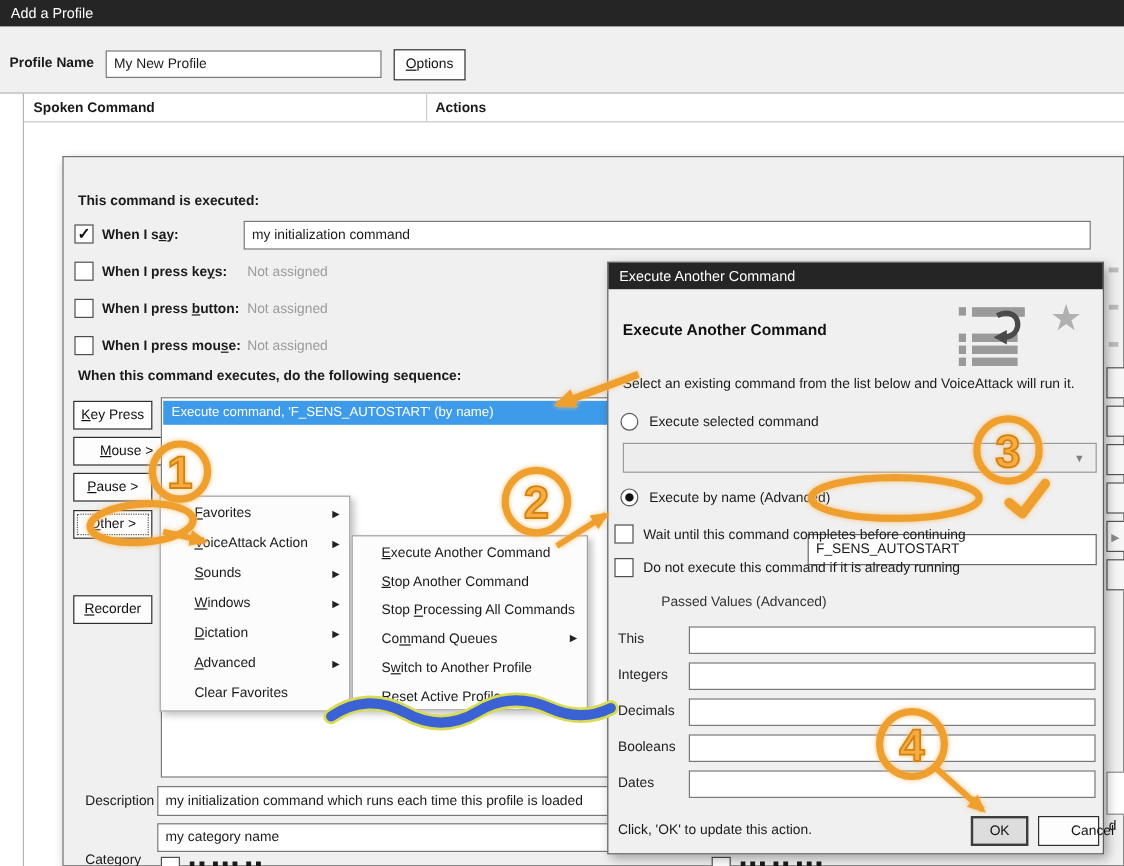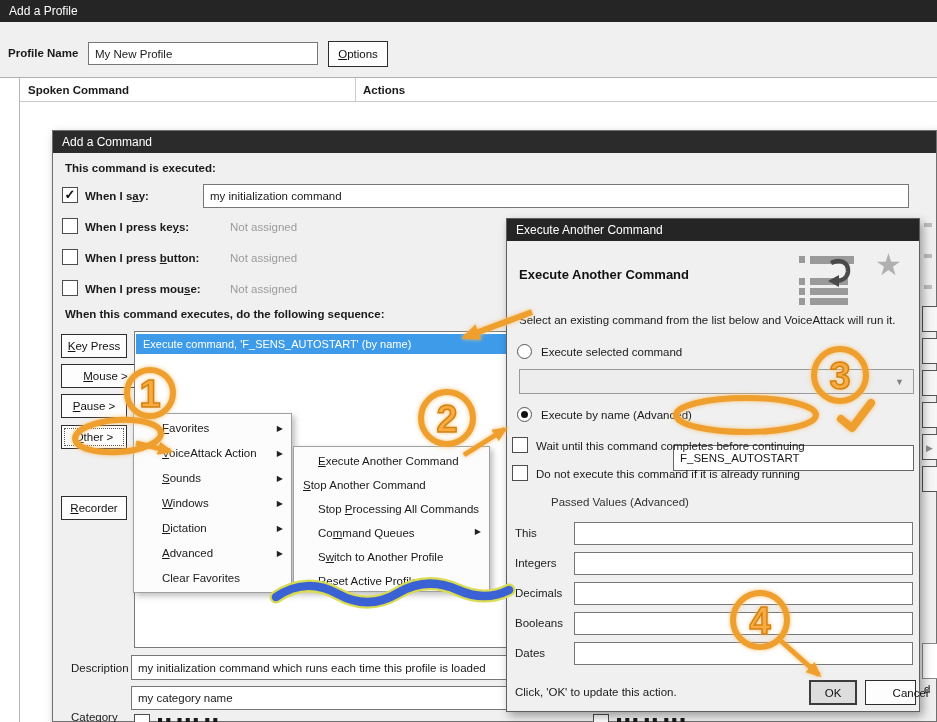--- a/index.html
+++ b/index.html
@@ -3,21 +3,21 @@
 <meta charset="utf-8">
 <style>
   * { margin:0; padding:0; box-sizing:border-box; }
   body { font-family:"Liberation Sans", sans-serif; background:#888; }
   .page { position:relative; width:937px; height:722px; overflow:hidden; background:#f0f0f0; }
   .abs { position:absolute; }
   .titlebar { background:#252525; color:#fff; font-size:12px; line-height:22px; padding-left:9px; }
   .dlg { background:#f0f0f0; border:1px solid #707070; box-shadow:3px 4px 9px rgba(0,0,0,.35); }
   .lbl { font-size:11.5px; color:#1a1a1a; white-space:nowrap; }
   .b { font-weight:bold; }
-  .gray { color:#9b9b9b;margin-left:24px; }
+  .gray { color:#9b9b9b; }
   .tin { border:1px solid #777; background:#fff; font-size:11.5px; color:#1a1a1a;
          padding:0 6px; font-family:"Liberation Sans",sans-serif; line-height:22px; white-space:nowrap; overflow:hidden;}
   input.tin { width:100%; height:100%; }
   .btn { background:#fdfdfd; border:1px solid #2d2d2d; font-size:11.5px; color:#111;
          display:flex; align-items:center; justify-content:center; white-space:nowrap; }
   .chk { width:16px; height:16px; background:#fff; border:1px solid #4d4d4d; font-size:13px;
          font-weight:bold; color:#111; text-align:center; line-height:14px; }
   .radio { width:15px; height:15px; border-radius:50%; background:#fff; border:1px solid #555; }
   .radio .dot { position:absolute; left:3px; top:3px; width:7px; height:7px; border-radius:50%; background:#111; }
   .menu { background:#fcfcfc; border:1px solid #a0a0a0; box-shadow:3px 3px 6px rgba(0,0,0,.25); }
@@ -47,23 +47,20 @@
     <input class="tin" readonly="" value="My New Profile" style="">
   </div>
   <div class="abs btn" style="left:328px;top:41px;width:60px;height:26px;">
       <span><u>O</u>ptions</span>
     </div>
 
   <div class="abs lbl b" style="left:28px;top:84px;">Spoken Command</div>
   <div class="abs lbl b" style="left:363px;top:84px;">Actions</div>
 
   <div class="abs dlg" style="left:52px;top:130px;width:885px;height:592px;z-index:10;">
-    <div class="titlebar" style="background:#2b2b2b;height:22px;">
-      <span>Add a Command</span>
-    </div>
 
     <div class="abs lbl b" style="left:12px;top:31px;">This command is executed:</div>
 
     <div class="abs chk" style="left:9px;top:56px;">✓</div>
     <div class="abs lbl b" style="left:32px;top:59px;">When I s<u>a</u>y:</div>
     <div class="abs" style="left:150px;top:53px;width:706px;height:24px;">
       <input class="tin" readonly="" value="my initialization command" style="">
     </div>
 
     <div class="abs chk" style="left:9px;top:87px;"></div>
@@ -136,21 +133,21 @@
     <div class="mi"><span><u>V</u>oiceAttack Action</span><span class="sub">▶</span></div>
     <div class="mi"><span><u>S</u>ounds</span><span class="sub">▶</span></div>
     <div class="mi"><span><u>W</u>indows</span><span class="sub">▶</span></div>
     <div class="mi"><span><u>D</u>ictation</span><span class="sub">▶</span></div>
     <div class="mi"><span><u>A</u>dvanced</span><span class="sub">▶</span></div>
     <div class="mi"><span>Clear Favorites</span></div>
   </div>
 
   <div class="abs menu" style="left:293px;top:446px;width:197px;height:146px;z-index:20;padding-top:2px;">
     <div class="mi" style="height:24px;line-height:24px;padding-left:24px;"><span><u>E</u>xecute Another Command</span></div>
-    <div class="mi" style="height:24px;line-height:24px;padding-left:9px;"><span><u>S</u>top Another Command</span></div>
+    <div class="mi" style="height:24px;line-height:24px;padding-left:24px;"><span><u>S</u>top Another Command</span></div>
     <div class="mi" style="height:24px;line-height:24px;padding-left:24px;"><span>Stop <u>P</u>rocessing All Commands</span></div>
     <div class="mi" style="height:24px;line-height:24px;padding-left:24px;"><span>Co<u>m</u>mand Queues</span><span class="sub" style="top:-1px;">▶</span></div>
     <div class="mi" style="height:24px;line-height:24px;padding-left:24px;"><span>S<u>w</u>itch to Another Profile</span></div>
     <div class="mi" style="height:24px;line-height:24px;padding-left:24px;"><span><u>R</u>eset Active Profile</span></div>
   </div>
 
   <div class="abs dlg" style="left:506px;top:218px;width:414px;height:494px;z-index:30;border-color:#5e5e5e;">
     <div class="titlebar" style="height:22px;">
       <span>Execute Another Command</span>
     </div>

